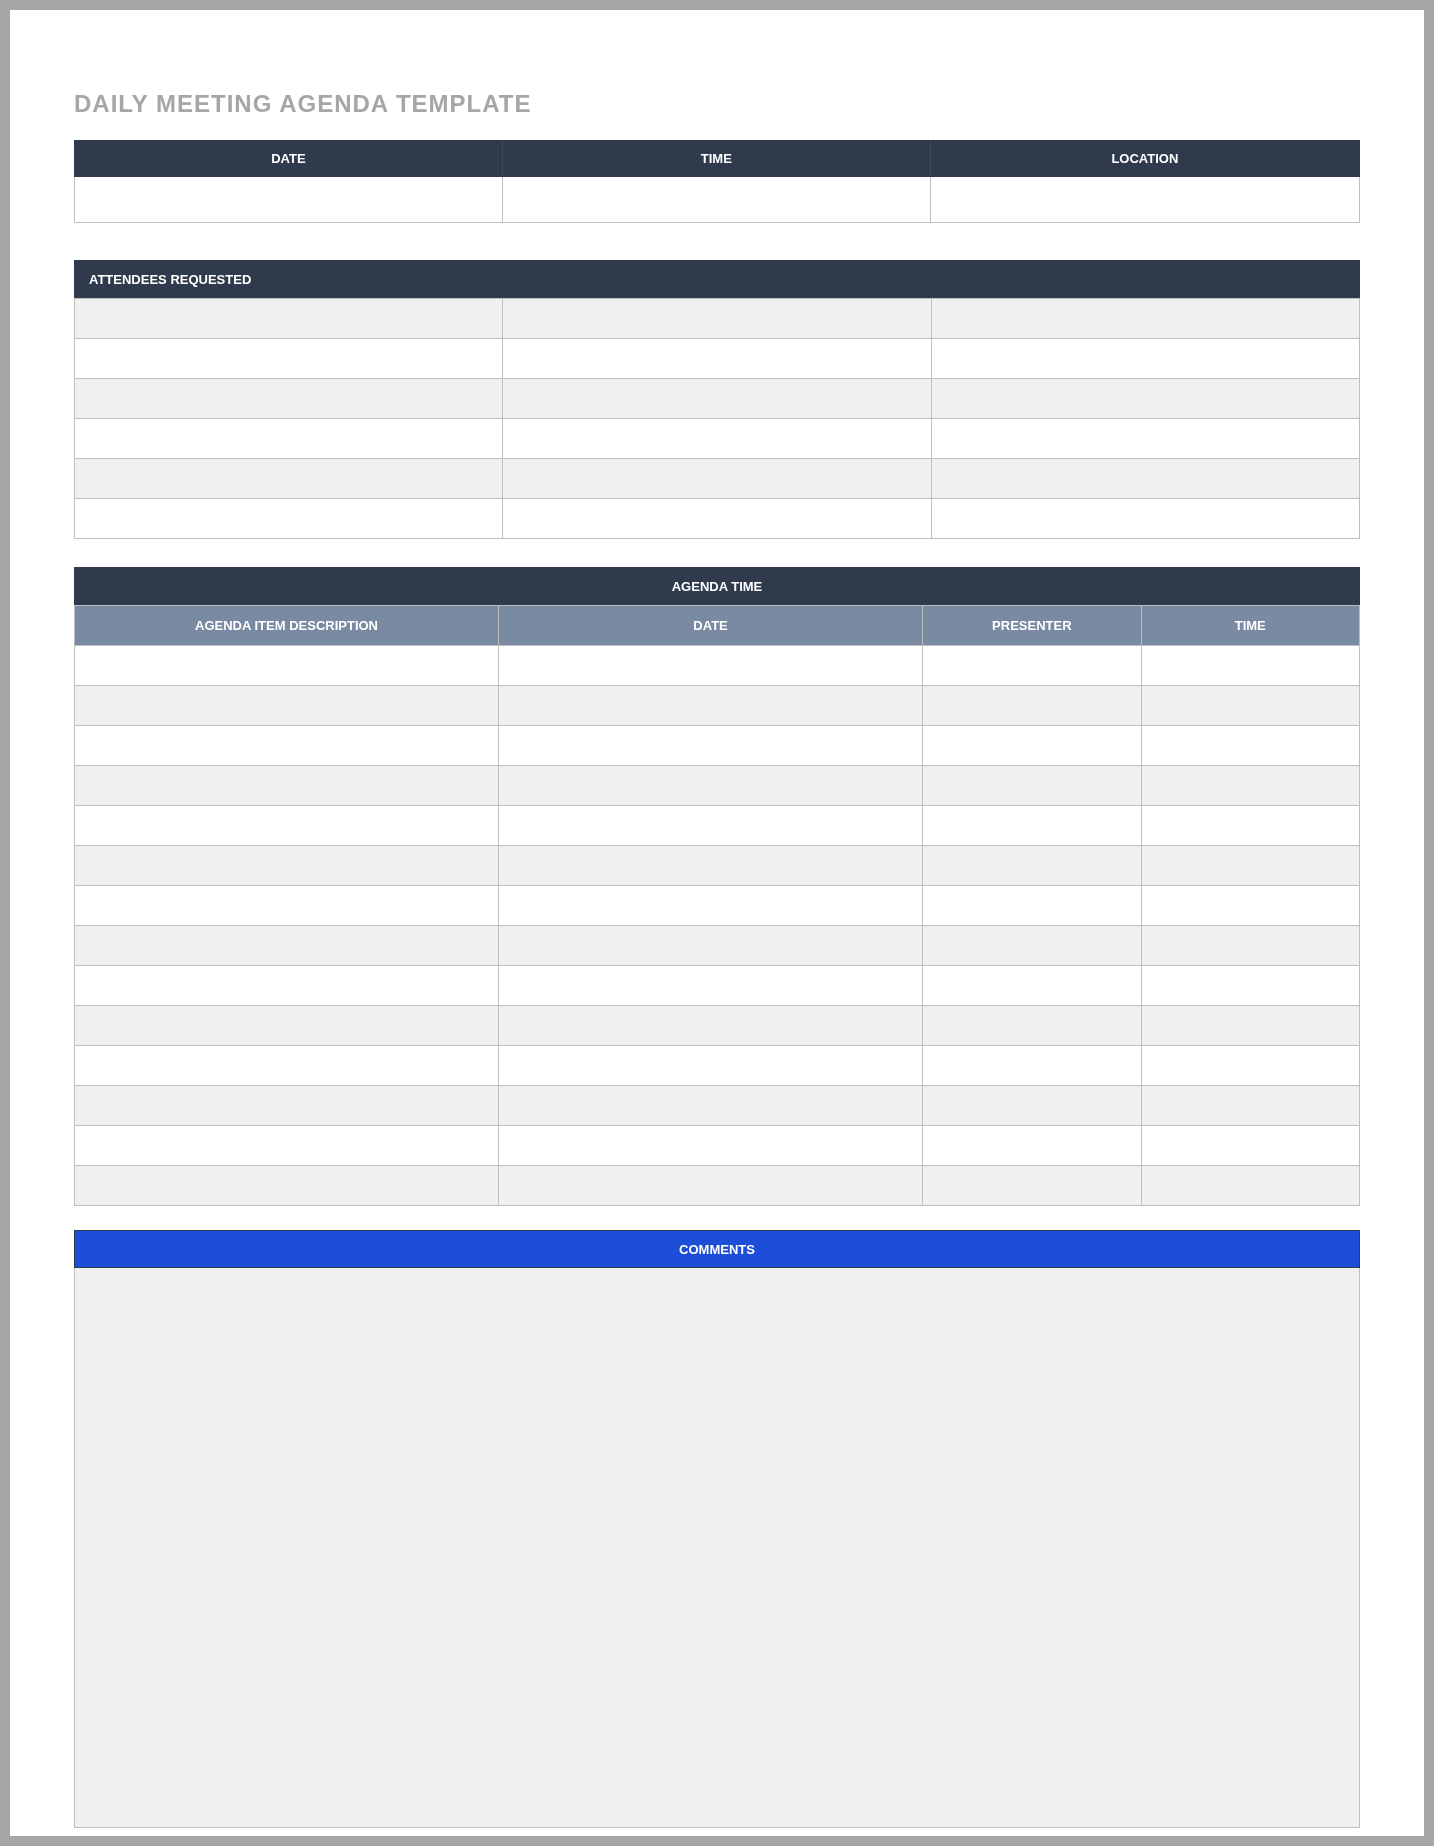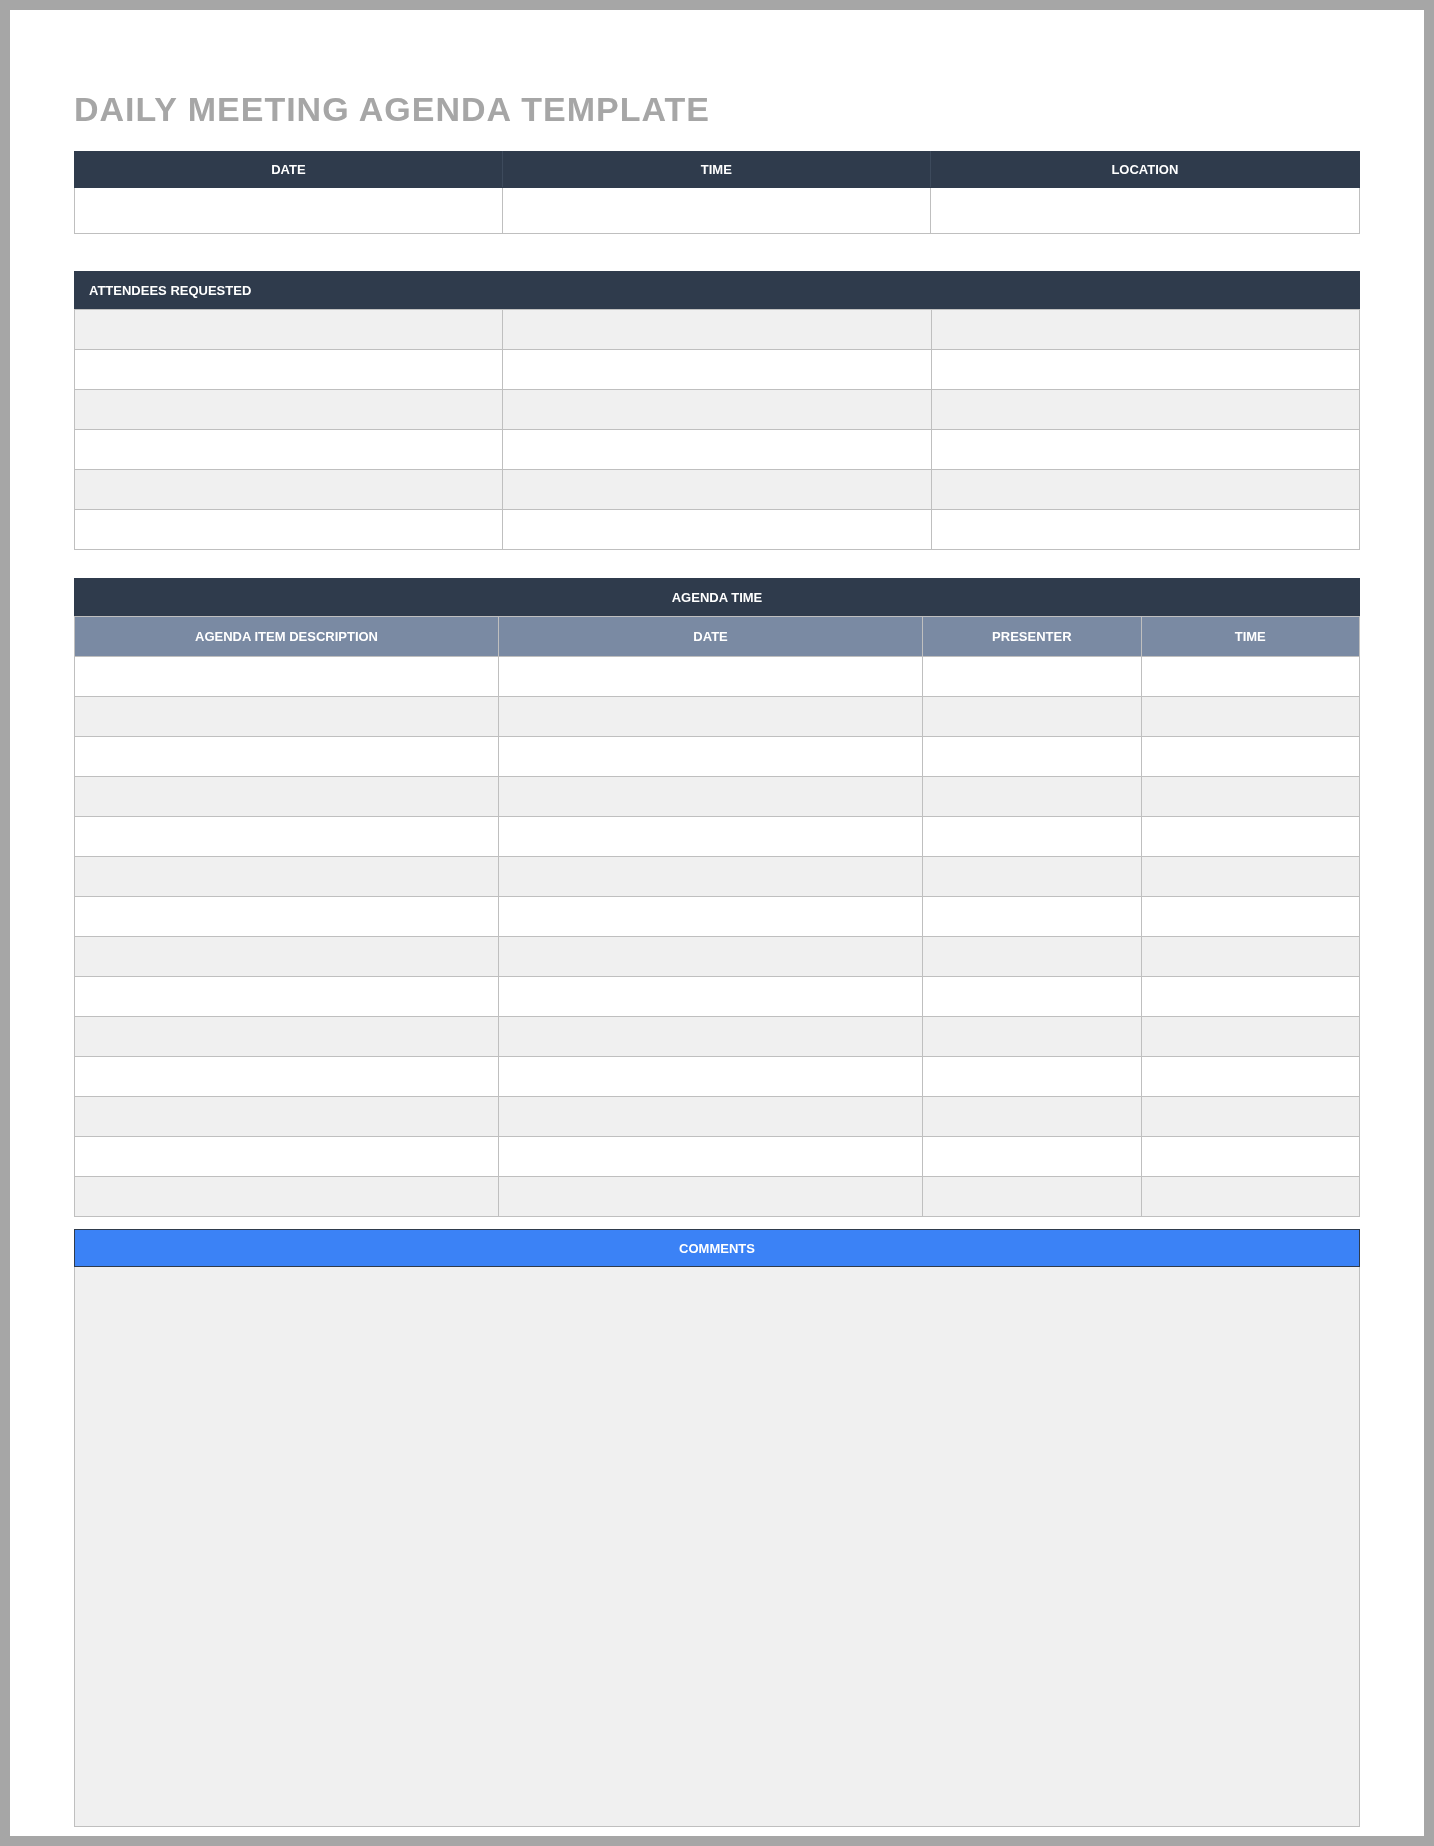--- a/index.html
+++ b/index.html
@@ -15,21 +15,21 @@
     border: 10px solid #a6a6a6;
     background: #fff;
     padding: 38px 48px 38px 48px;
   }
   .page {
     width: 100%;
     height: 100%;
     padding: 42px 16px 0 16px;
   }
   .title {
-    font-size: 34px;
+    font-size: 24px;
     font-weight: bold;
     letter-spacing: 1px;
     color: #a6a6a6;
     margin-bottom: 22px;
   }
 
   
   table {
     border-collapse: collapse;
     width: 100%;
@@ -90,29 +90,29 @@
     font-weight: bold;
     height: 40px;
     border: 1px solid #bfbfbf;
   }
   .s3 td { height: 40px; }
   .s3 tbody tr:nth-child(odd) td { background: #fff; }
   .s3 tbody tr:nth-child(even) td { background: #f0f0f0; }
 
   
   .s4-head {
-    background: #3b82f6;
+    background: #1d4ed8;
     color: #fff;
     font-size: 13px;
     font-weight: bold;
     height: 38px;
     border: 1px solid #2f3b4c;
     text-align: center;
     line-height: 38px;
-    margin-top: 12px;
+    margin-top: 24px;
   }
   .s4-body {
     background: #f0f0f0;
     border: 1px solid #bfbfbf;
     border-top: none;
     height: 560px;
   }
 
   .col-desc { width: 33%; }
   .col-notes { width: 33%; }

